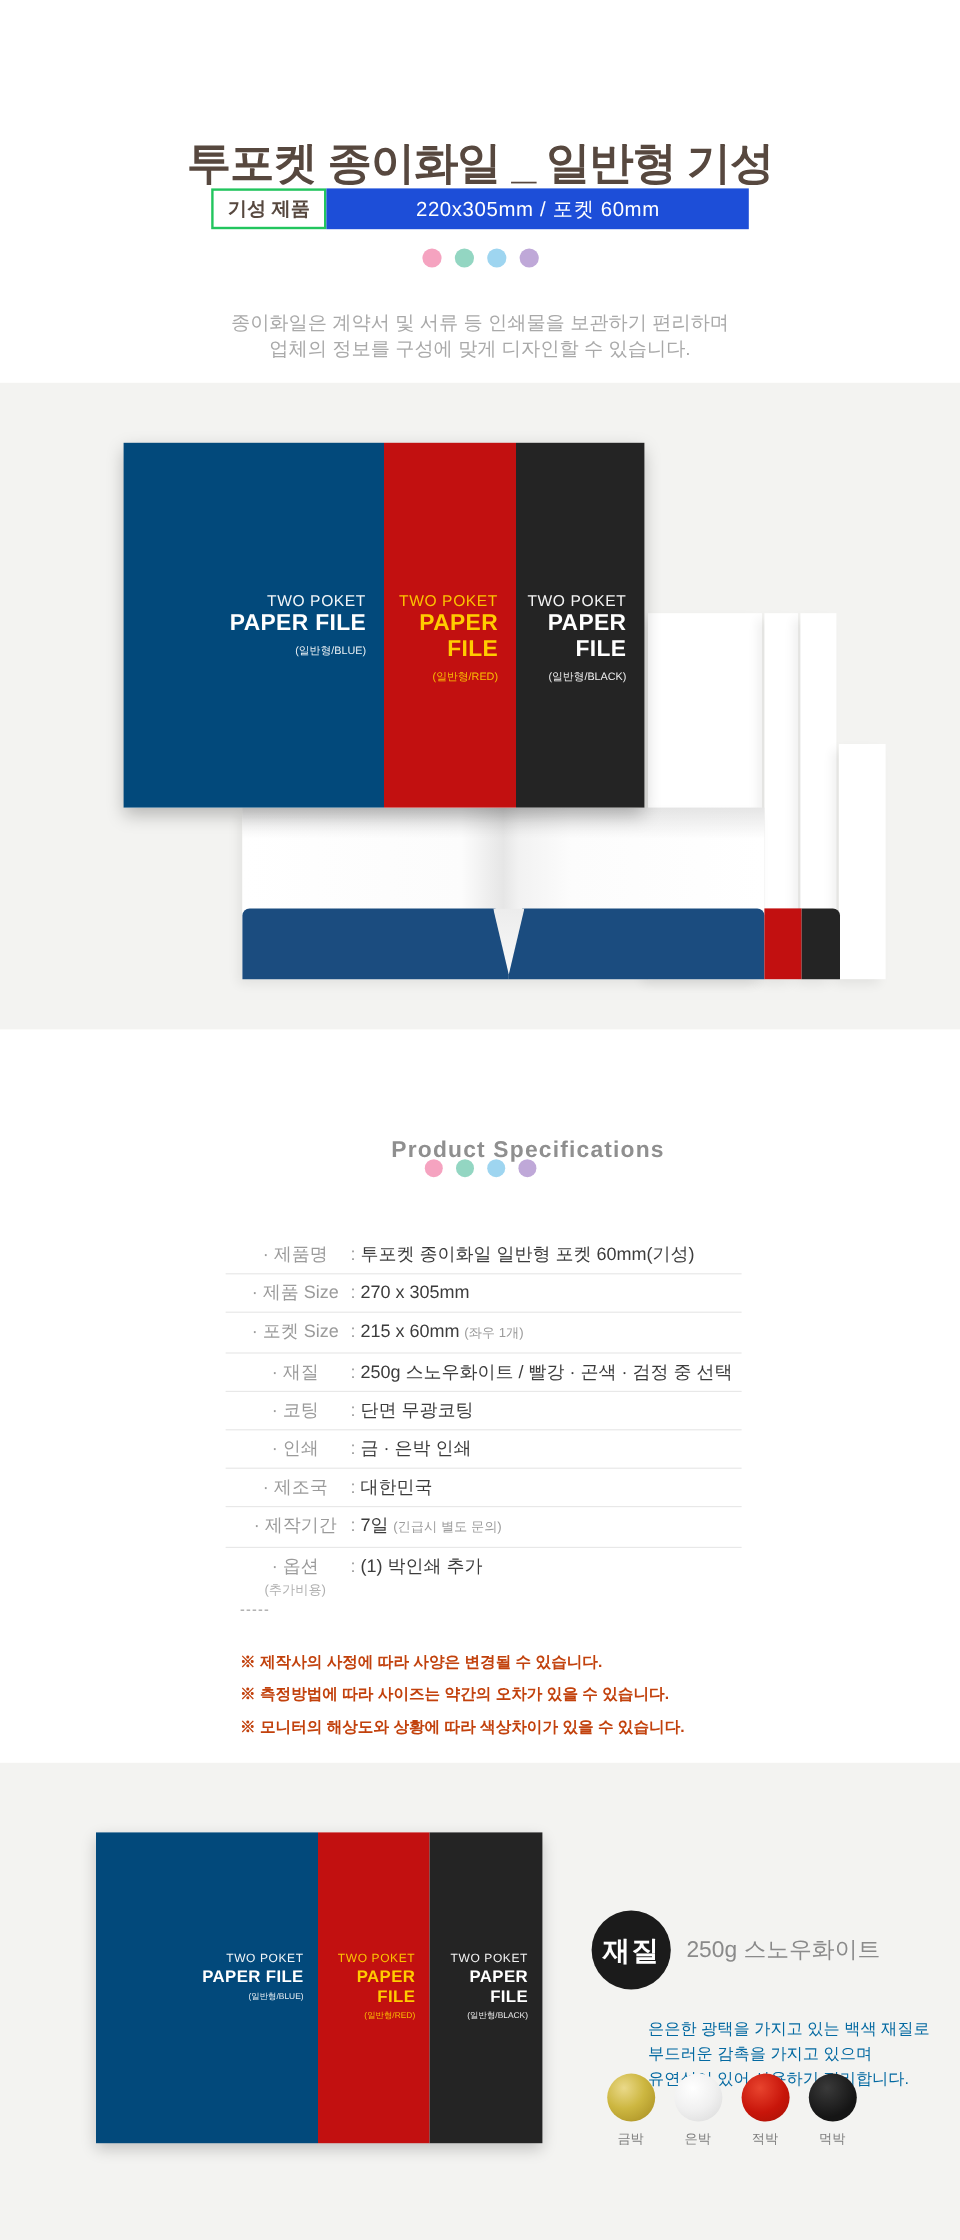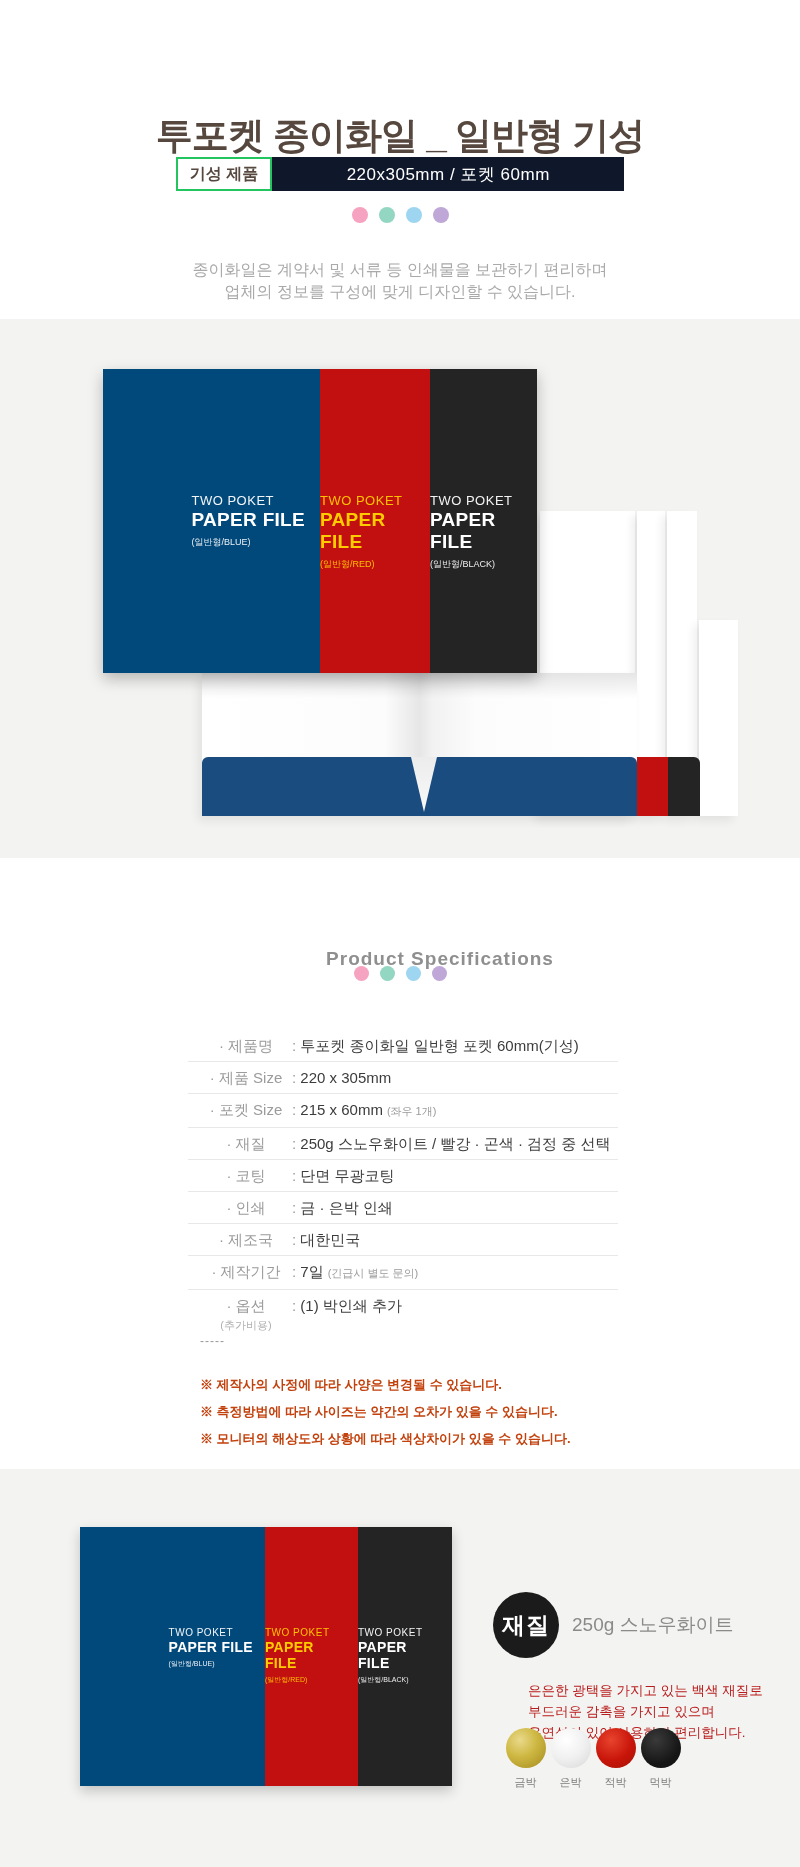--- a/index.html
+++ b/index.html
@@ -6,21 +6,21 @@
   .page{position:relative;width:800px;height:1867px;background:#ffffff;overflow:hidden;
         font-family:"Liberation Sans", sans-serif;}
 
   
   .intro{position:absolute;top:0;left:0;width:800px;height:319px;background:#fff;}
   .main-title{position:absolute;top:86px;left:0;width:800px;text-align:center;
       font-size:37px;font-weight:800;color:#57483f;letter-spacing:-1px;}
   .badge-row{position:absolute;top:157px;left:0;width:800px;display:flex;justify-content:center;height:34px;}
   .badge-type{box-sizing:border-box;border:2px solid #22c55e;background:#fff;color:#57483f;
       font-size:16px;font-weight:700;padding:0 12px;display:flex;align-items:center;justify-content:center;}
-  .badge-size{background:#0f172a;color:#fff;font-size:17px;width:352px;
+  .badge-size{background:#1d4ed8;color:#fff;font-size:17px;width:352px;
       display:flex;align-items:center;justify-content:center;letter-spacing:.5px;}
   .dots{position:absolute;left:0;width:800px;display:flex;justify-content:center;gap:11px;}
   .dots-top{top:207px;}
   .dot{width:16px;height:16px;border-radius:50%;}
   .dot-1{background:#f5a3c0;}.dot-2{background:#93d6c2;}.dot-3{background:#9ed5f0;}.dot-4{background:#bfa8d8;}
   .intro-desc{position:absolute;top:243px;left:0;width:800px;text-align:center;
       font-size:16px;color:#a9a9a9;line-height:22px;}
 
   
   .hero{position:absolute;top:319px;left:0;width:800px;height:539px;background:#f3f3f1;}
@@ -44,21 +44,21 @@
   .strip-black{position:absolute;left:668px;top:438px;width:32px;height:59px;background:#242424;border-radius:0 6px 0 0;}
   .cover{position:absolute;left:103px;top:50px;width:434px;height:304px;display:flex;
       box-shadow:0 6px 14px rgba(0,0,0,0.25);}
   .panel{position:relative;height:100%;}
   .panel-blue{background:#02497b;}
   .panel-red{background:#c21010;}
   .panel-black{background:#242424;}
   .cover .panel-blue{width:217px;}
   .cover .panel-red{width:110px;}
   .cover .panel-black{width:107px;}
-  .ptext{position:absolute;right:15px;top:124px;color:#fff;}
+  .ptext{position:absolute;right:15px;top:124px;text-align:right;color:#fff;}
   .panel-red .ptext{color:#ffcc00;}
   .ptext .brand{display:block;font-size:13px;font-weight:400;letter-spacing:.5px;opacity:.95;}
   .ptext .product{display:block;font-size:19px;font-weight:800;letter-spacing:.3px;margin-top:1px;}
   .ptext .variant{display:block;font-size:9px;margin-top:5px;opacity:.92;}
 
   
   .specs{position:absolute;top:858px;left:0;width:800px;height:611px;background:#fff;}
   .spec-title{position:absolute;top:74px;left:0;width:800px;text-align:center;
       font-size:19px;color:#8f8f8f;letter-spacing:1px;margin-left:40px;}
   .dots-spec{top:108px;}
@@ -84,22 +84,22 @@
   .bimg .panel-red{width:93px;}
   .bimg .panel-black{width:94px;}
   .bimg .ptext{right:12px;top:100px;}
   .bimg .ptext .brand{font-size:10px;}
   .bimg .ptext .product{font-size:14px;}
   .bimg .ptext .variant{font-size:7px;margin-top:4px;}
   .mat-circle{position:absolute;left:493px;top:123px;width:66px;height:66px;border-radius:50%;
       background:#1b1b1b;color:#fff;display:flex;align-items:center;justify-content:center;
       font-size:23px;font-weight:800;letter-spacing:1px;}
   .mat-name{position:absolute;left:572px;top:143px;font-size:19px;color:#8a8a8a;}
-  .mat-desc{position:absolute;left:528px;top:197px;font-size:13.5px;color:#b91c1c;line-height:21px;}
-  .foils{position:absolute;left:505px;top:259px;display:flex;gap:4px;}
+  .mat-desc{position:absolute;left:540px;top:197px;font-size:13.5px;color:#0369a1;line-height:21px;}
+  .foils{position:absolute;left:505px;top:259px;display:flex;gap:15px;}
   .foil{width:41px;text-align:center;}
   .foil-circle{width:40px;height:40px;border-radius:50%;margin:0 auto;}
   .f-gold{background:radial-gradient(circle at 35% 30%,#ead98a 0%,#cdb741 45%,#b39a2b 80%,#a58c24 100%);}
   .f-silver{background:radial-gradient(circle at 38% 30%,#ffffff 0%,#f0f0f0 50%,#d7d7d7 100%);}
   .f-red{background:radial-gradient(circle at 38% 30%,#e8442e 0%,#c8150a 55%,#a51105 100%);}
   .f-black{background:radial-gradient(circle at 38% 30%,#3a3a3a 0%,#151515 65%);}
   .foil-label{display:block;font-size:11px;color:#7d7d7d;margin-top:7px;}
 </style>
 </head>
 <body>
@@ -170,21 +170,21 @@
       <span class="dot dot-4"></span>
     </div>
 
     <div class="spec-table">
       <div class="spec-row">
         <span class="spec-lbl-box"><span class="spec-lbl">제품명</span></span>
         <span class="spec-val-box"><span class="spec-val">투포켓 종이화일 일반형 포켓 60mm(기성)</span></span>
       </div>
       <div class="spec-row">
         <span class="spec-lbl-box"><span class="spec-lbl">제품 Size</span></span>
-        <span class="spec-val-box"><span class="spec-val">220 x 305mm</span></span>
+        <span class="spec-val-box"><span class="spec-val">270 x 305mm</span></span>
       </div>
       <div class="spec-row">
         <span class="spec-lbl-box"><span class="spec-lbl">포켓 Size</span></span>
         <span class="spec-val-box"><span class="spec-val">215 x 60mm</span><span class="spec-val-note">(좌우 1개)</span></span>
       </div>
       <div class="spec-row">
         <span class="spec-lbl-box"><span class="spec-lbl">재질</span></span>
         <span class="spec-val-box"><span class="spec-val">250g 스노우화이트 / 빨강 · 곤색 · 검정 중 선택</span></span>
       </div>
       <div class="spec-row">

